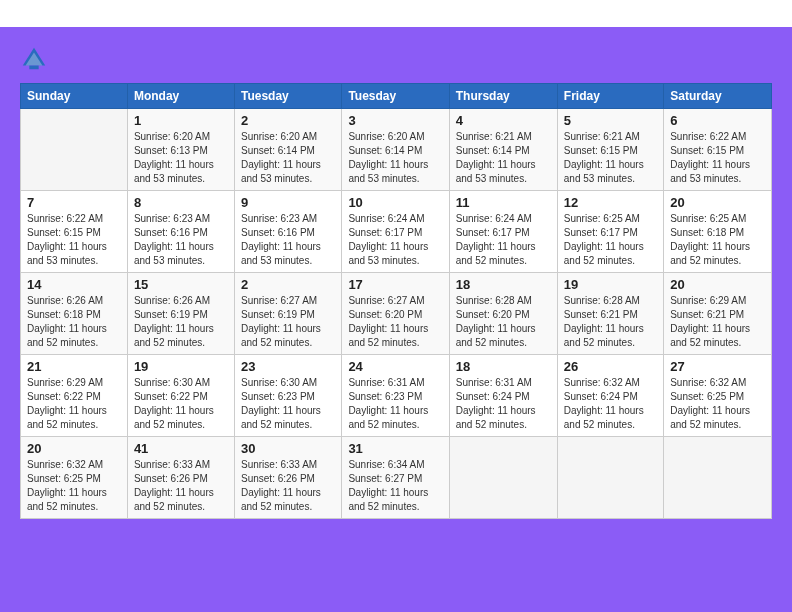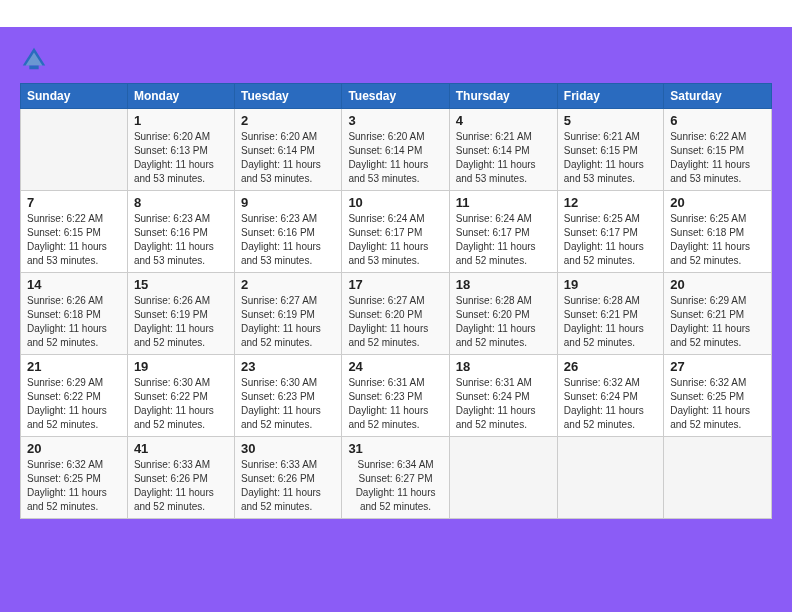--- a/index.html
+++ b/index.html
@@ -356,21 +356,21 @@
           </td>
           <td>
             <span class="day-number">30</span>
             <div class="day-info" style="white-space: pre-line;">Sunrise: 6:33 AM
 Sunset: 6:26 PM
 Daylight: 11 hours
 and 52 minutes.</div>
           </td>
           <td>
             <span class="day-number">31</span>
-            <div class="day-info" style="white-space: pre-line; text-align: center;">Sunrise: 6:34 AM
+            <div class="day-info" style="white-space: pre-line;">Sunrise: 6:34 AM
 Sunset: 6:27 PM
 Daylight: 11 hours
 and 52 minutes.</div>
           </td>
           <td class="empty-cell"></td>
           <td class="empty-cell"></td>
           <td class="empty-cell"></td>
         </tr>
       </tbody>
   </table>

